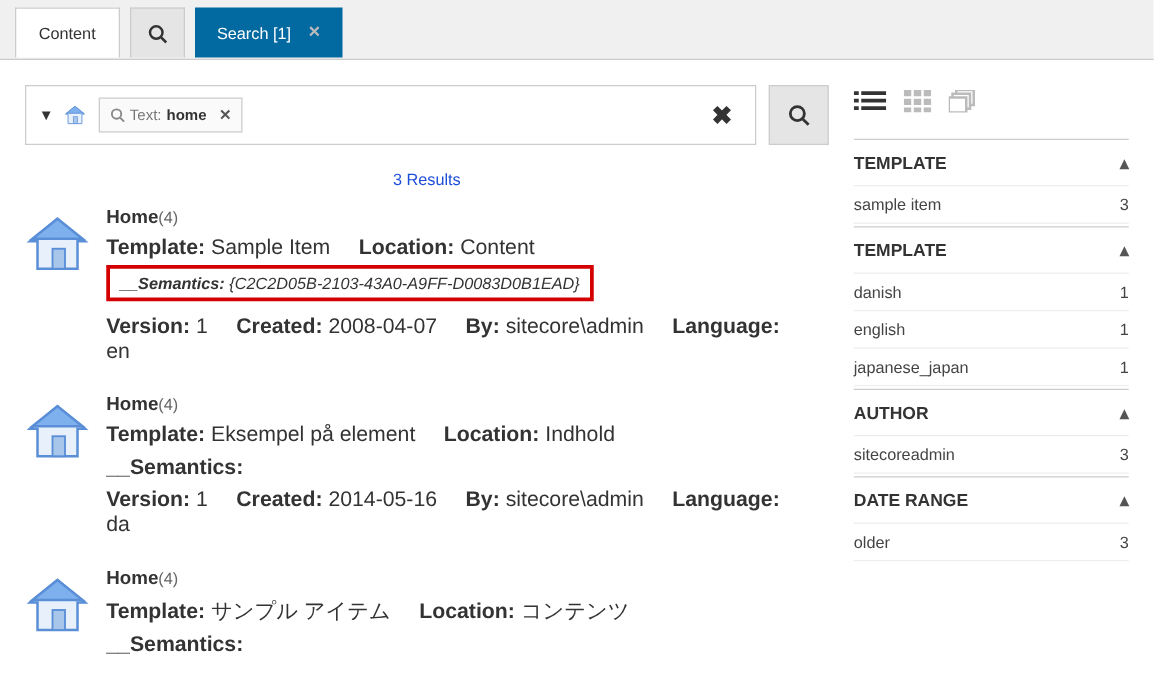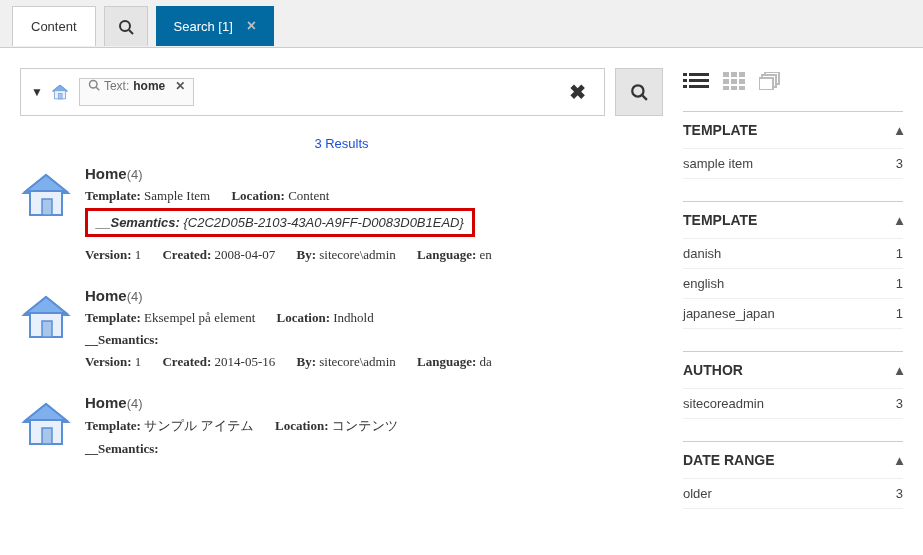--- a/index.html
+++ b/index.html
@@ -15,21 +15,21 @@
   
   
   .wrap { display: flex; padding: 20px; gap: 20px; }
   .left-col { flex: 1; }
   .right-col { width: 220px; padding-top: 0; }
   
   .search-row { display: flex; align-items: stretch; gap: 10px; }
   .search-box { flex: 1; display: flex; align-items: center; border: 1px solid #ccc; background: #fff; height: 48px; padding: 0 10px; position: relative; }
   .drop-caret { color: #333; margin-right: 8px; cursor: pointer; font-size: 12px; }
   .small-home-icon { width: 18px; height: 18px; margin-right: 10px; }
-  .filter-chip { display: flex; border: 1px solid #ccc; background: #fafafa; height: 28px; padding: 0 8px; font-size: 12px; }
+  .filter-chip { display: flex; align-items: center; border: 1px solid #ccc; background: #fafafa; height: 28px; padding: 0 8px; font-size: 12px; }
   .filter-chip .s { color: #888; margin-right: 4px; }
   .filter-chip .label { color: #777; margin-right: 4px; }
   .filter-chip .val { font-weight: bold; }
   .filter-chip .x { margin-left: 10px; color: #555; cursor: pointer; font-weight: bold; }
   .clear-all { margin-left: auto; margin-right: 8px; color: #333; font-size: 20px; font-weight: bold; cursor: pointer; }
   .go-button { width: 48px; background: #e5e5e5; border: 1px solid #ccc; display: flex; align-items: center; justify-content: center; cursor: pointer; }
   
   
   .view-switch { display: flex; gap: 14px; align-items: center; margin: 4px 0 18px; }
   .vs-item { color: #bbb; cursor: pointer; }
@@ -37,27 +37,27 @@
   
   
   .results-count { text-align: center; color: #1d4ed8; font-size: 13px; margin: 20px 0 14px; }
   
   
   .result { display: flex; gap: 13px; margin-bottom: 24px; }
   .result .thumb { width: 52px; height: 52px; flex-shrink: 0; margin-top: 4px; }
   .result .body { flex: 1; }
   .result h3 { font-size: 15px; font-weight: bold; display: inline; }
   .result .cnt { color: #666; font-weight: normal; }
-  .result .line { margin-top: 6px; font-size: 13px; font-family: Liberation Serif, serif; }
+  .result .line { margin-top: 6px; font-size: 17px; }
   .result .line b { font-weight: bold; }
   .result .line .seg { margin-right: 18px; }
   .sem-box { border: 3px solid #d40000; padding: 4px 8px; margin: 4px 0; display: inline-block; font-size: 13px; font-style: italic; }
   
   
-  .facet { border-bottom: none; margin-bottom: 22px; }
+  .facet { border-bottom: none; margin-bottom: 2px; }
   .facet h4 { font-size: 14px; font-weight: bold; color: #333; display: flex; justify-content: space-between; padding: 10px 0 10px; border-top: 1px solid #ccc; border-bottom: 1px solid #eee; cursor: pointer; }
   .facet h4 .chev { font-size: 14px; color: #555; }
   .facet ul { list-style: none; }
   .facet li { display: flex; justify-content: space-between; padding: 7px 0; border-bottom: 1px solid #eee; font-size: 13px; color: #444; cursor: pointer; }
   
   svg.mag { width: 16px; height: 16px; }
   svg.mag-lg { width: 18px; height: 18px; }
 </style>
 </head>
 <body>

